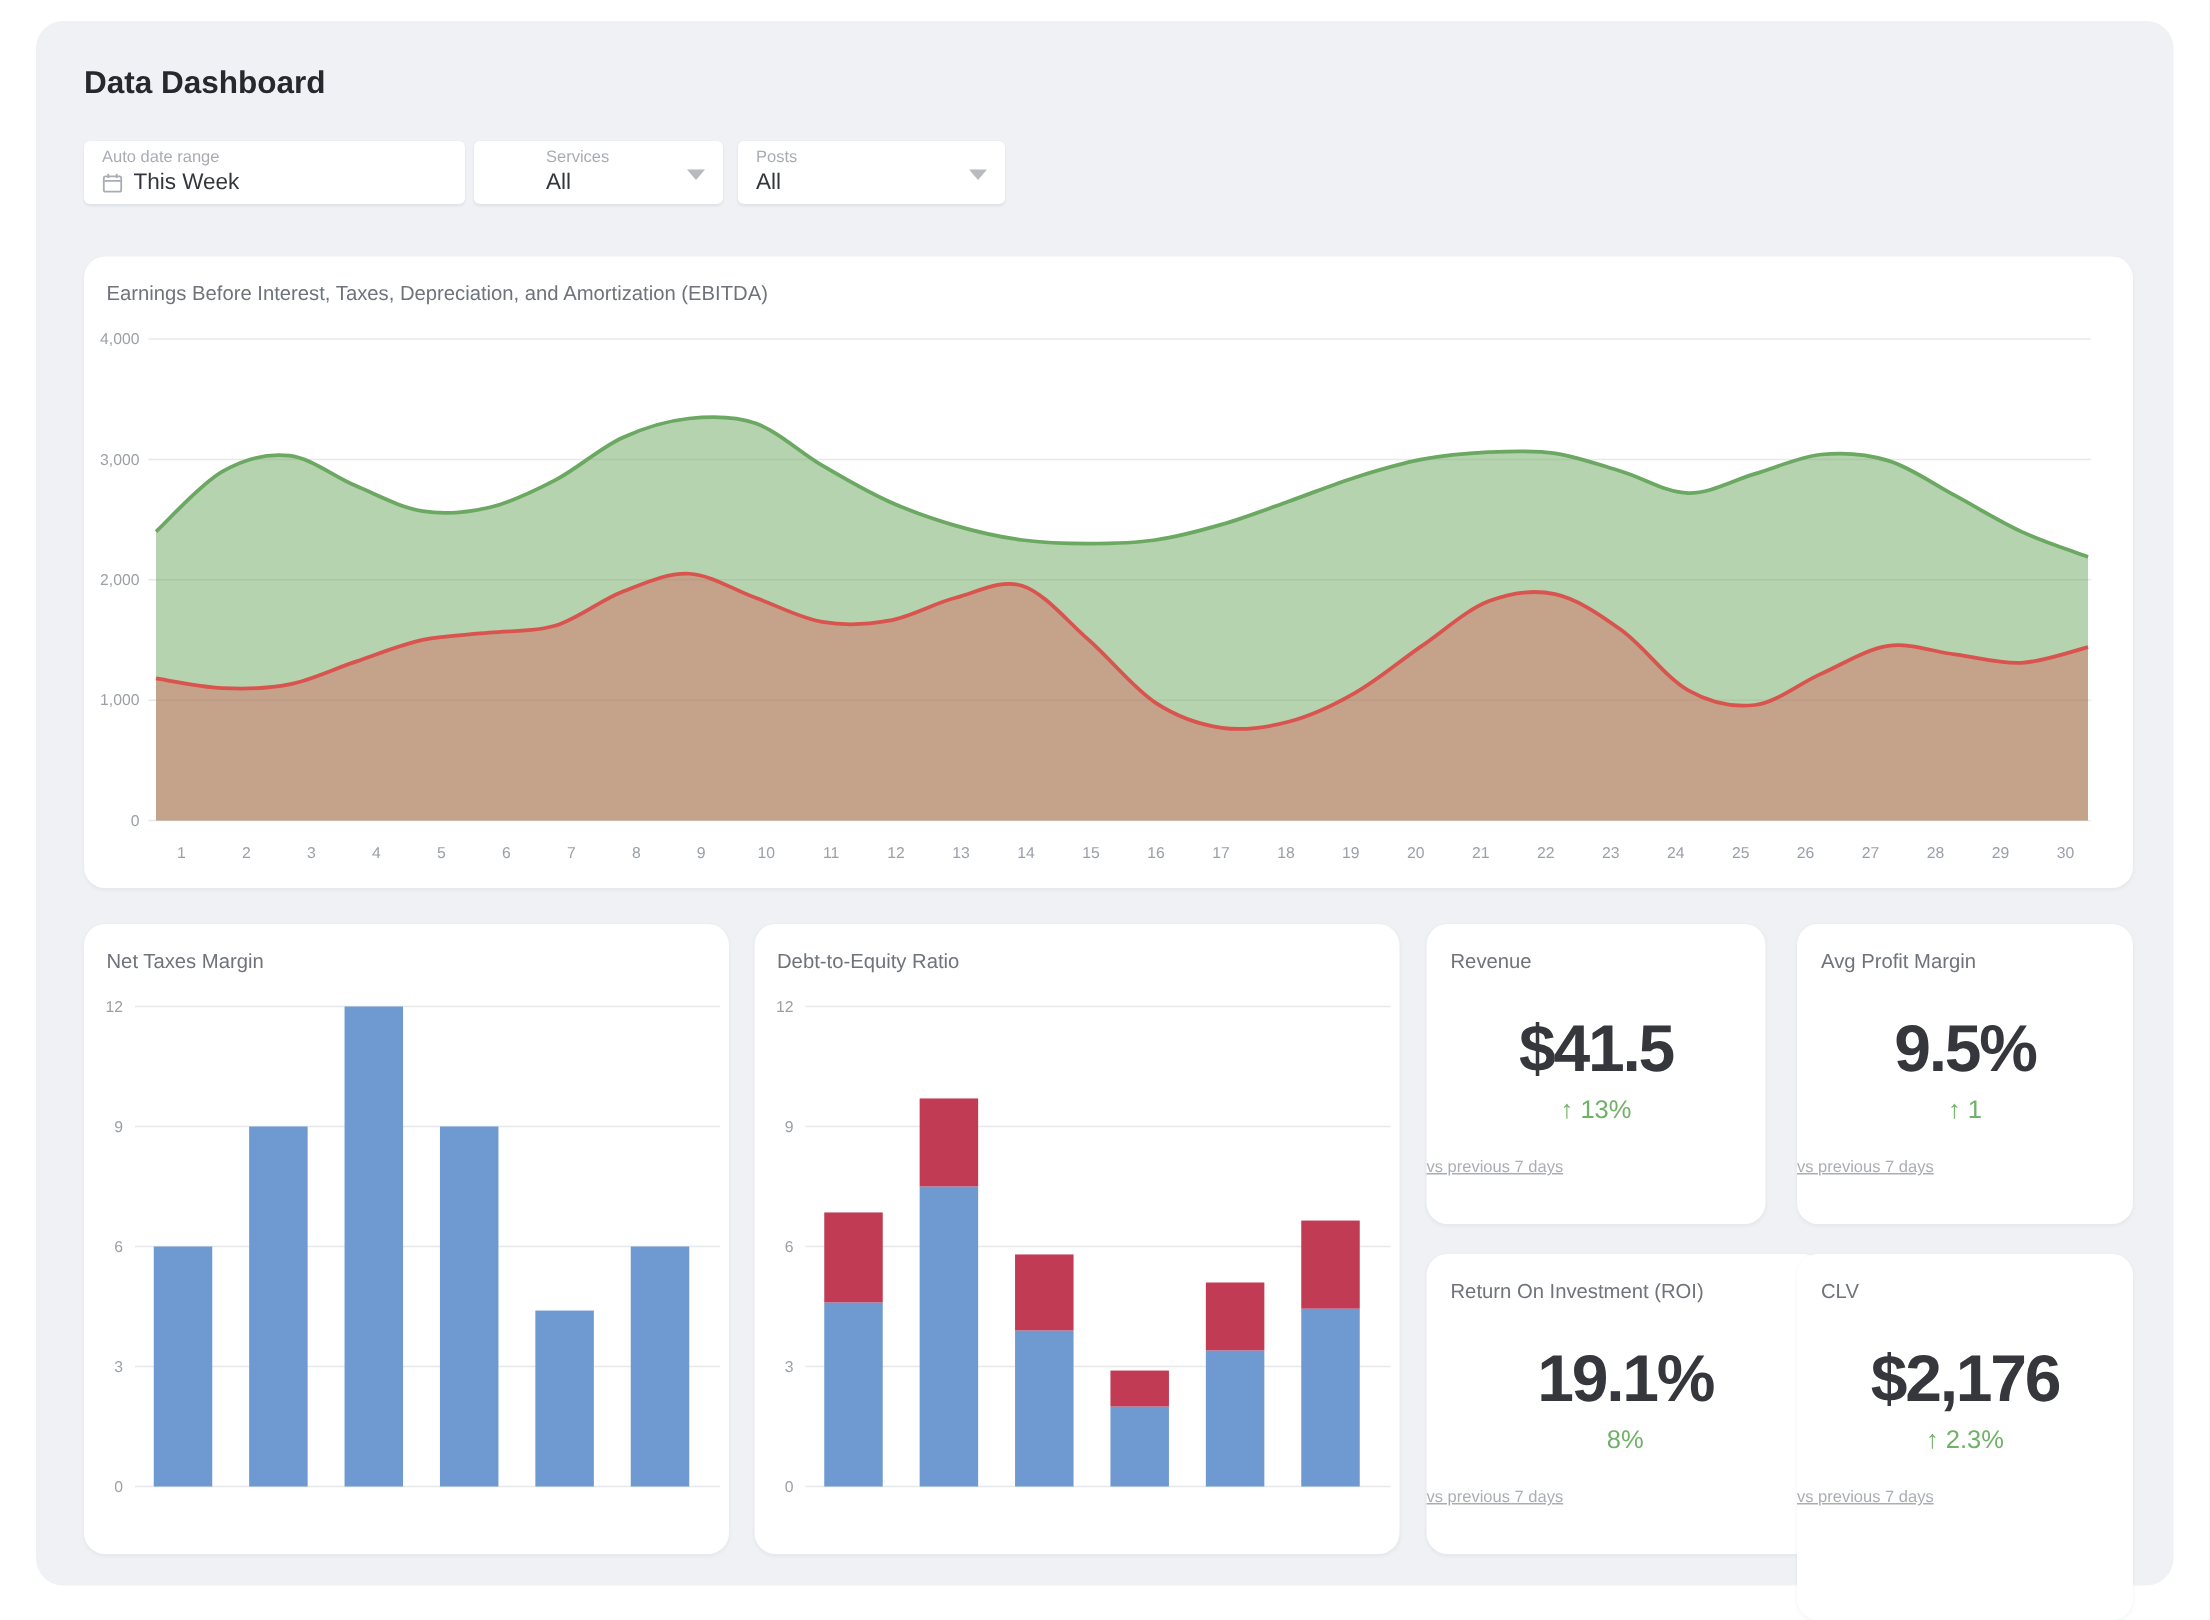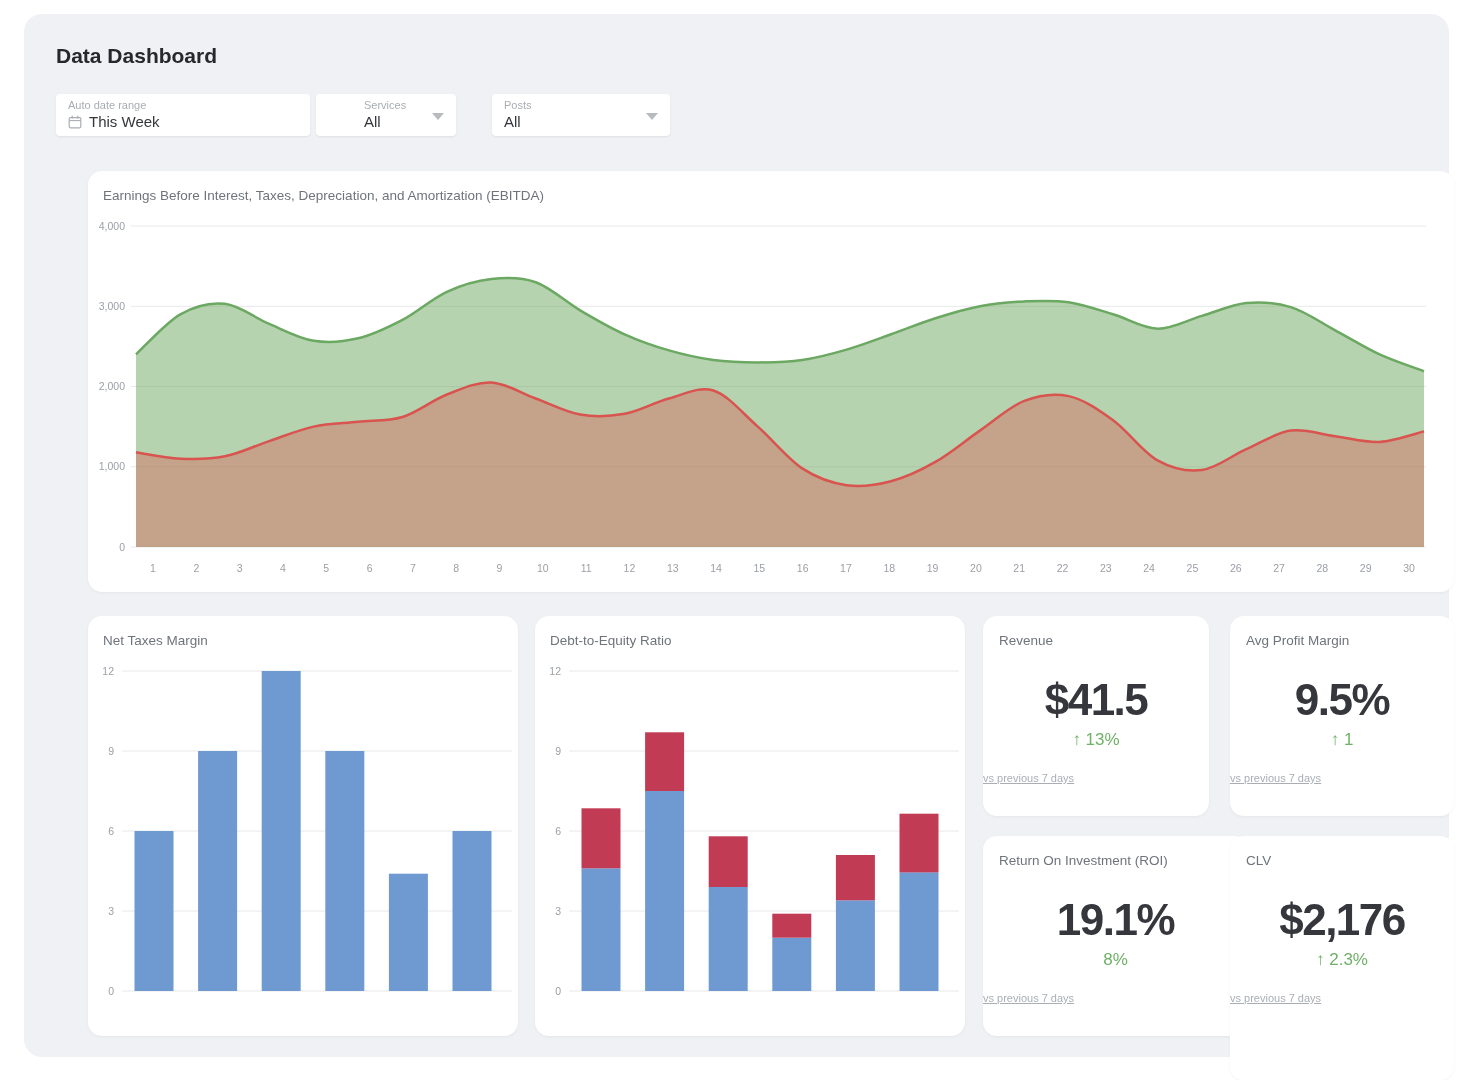--- a/index.html
+++ b/index.html
@@ -5,21 +5,21 @@
   html,body{margin:0;padding:0;}
   body{
     width:1473px;height:1080px;position:relative;background:#ffffff;
     font-family:"Liberation Sans",sans-serif;
     -webkit-font-smoothing:antialiased;overflow:hidden;
   }
   .panel{position:absolute;left:24px;top:14px;width:1425px;height:1043px;
     background:#eff1f4;border-radius:18px;}
   .page-title{position:absolute;left:56px;top:44px;font-size:21px;font-weight:600;color:#26282d;}
   .card{position:absolute;background:#ffffff;border-radius:14px;
-    box-shadow:0 1px 3px rgba(25,35,55,0.05);margin-left:32px;}
+    box-shadow:0 1px 3px rgba(25,35,55,0.05);}
   .filter{position:absolute;top:94px;height:42px;background:#ffffff;border-radius:4px;
     box-shadow:0 1px 2px rgba(25,35,55,0.08);box-sizing:border-box;padding:5px 12px 0 12px;cursor:pointer;}
   .filter-label{font-size:11px;color:#a9adb3;line-height:13px;}
   .filter-value{font-size:15px;color:#33363b;display:flex;align-items:center;gap:7px;margin-top:1px;line-height:18px;}
   .chev{position:absolute;right:12px;top:19px;width:0;height:0;
     border-left:6px solid transparent;border-right:6px solid transparent;border-top:7px solid #b7babe;}
   .cal{display:inline-block;width:14px;height:14px;}
   .chart-title{position:absolute;left:15px;top:17px;font-size:13.5px;color:#6f747b;}
   .chart-svg{position:absolute;left:0;top:0;}
   svg text{font-family:"Liberation Sans",sans-serif;}
@@ -44,21 +44,21 @@
         <rect x="1.2" y="2.6" width="11.6" height="10.2" rx="1.2" fill="none" stroke="#a9adb3" stroke-width="1.2"></rect>
         <line x1="4.2" y1="0.8" x2="4.2" y2="3.6" stroke="#a9adb3" stroke-width="1.2"></line>
         <line x1="9.8" y1="0.8" x2="9.8" y2="3.6" stroke="#a9adb3" stroke-width="1.2"></line>
         <line x1="1.5" y1="5.6" x2="12.5" y2="5.6" stroke="#a9adb3" stroke-width="1.1"></line>
       </svg>
     </span>
     <span>This Week</span>
   </div>
 </div>
 
-<div class="filter" style="left:316px;width:140px;padding-left:48px;">
+<div class="filter" style="left:316px;width:166px;padding-left:48px;">
   <div class="filter-label">Services</div>
   <div class="filter-value">
       <span>All</span>
     </div>
   <div class="chev"></div>
 </div>
 
 <div class="filter" style="left:492px;width:178px;">
   <div class="filter-label">Posts</div>
   <div class="filter-value">

